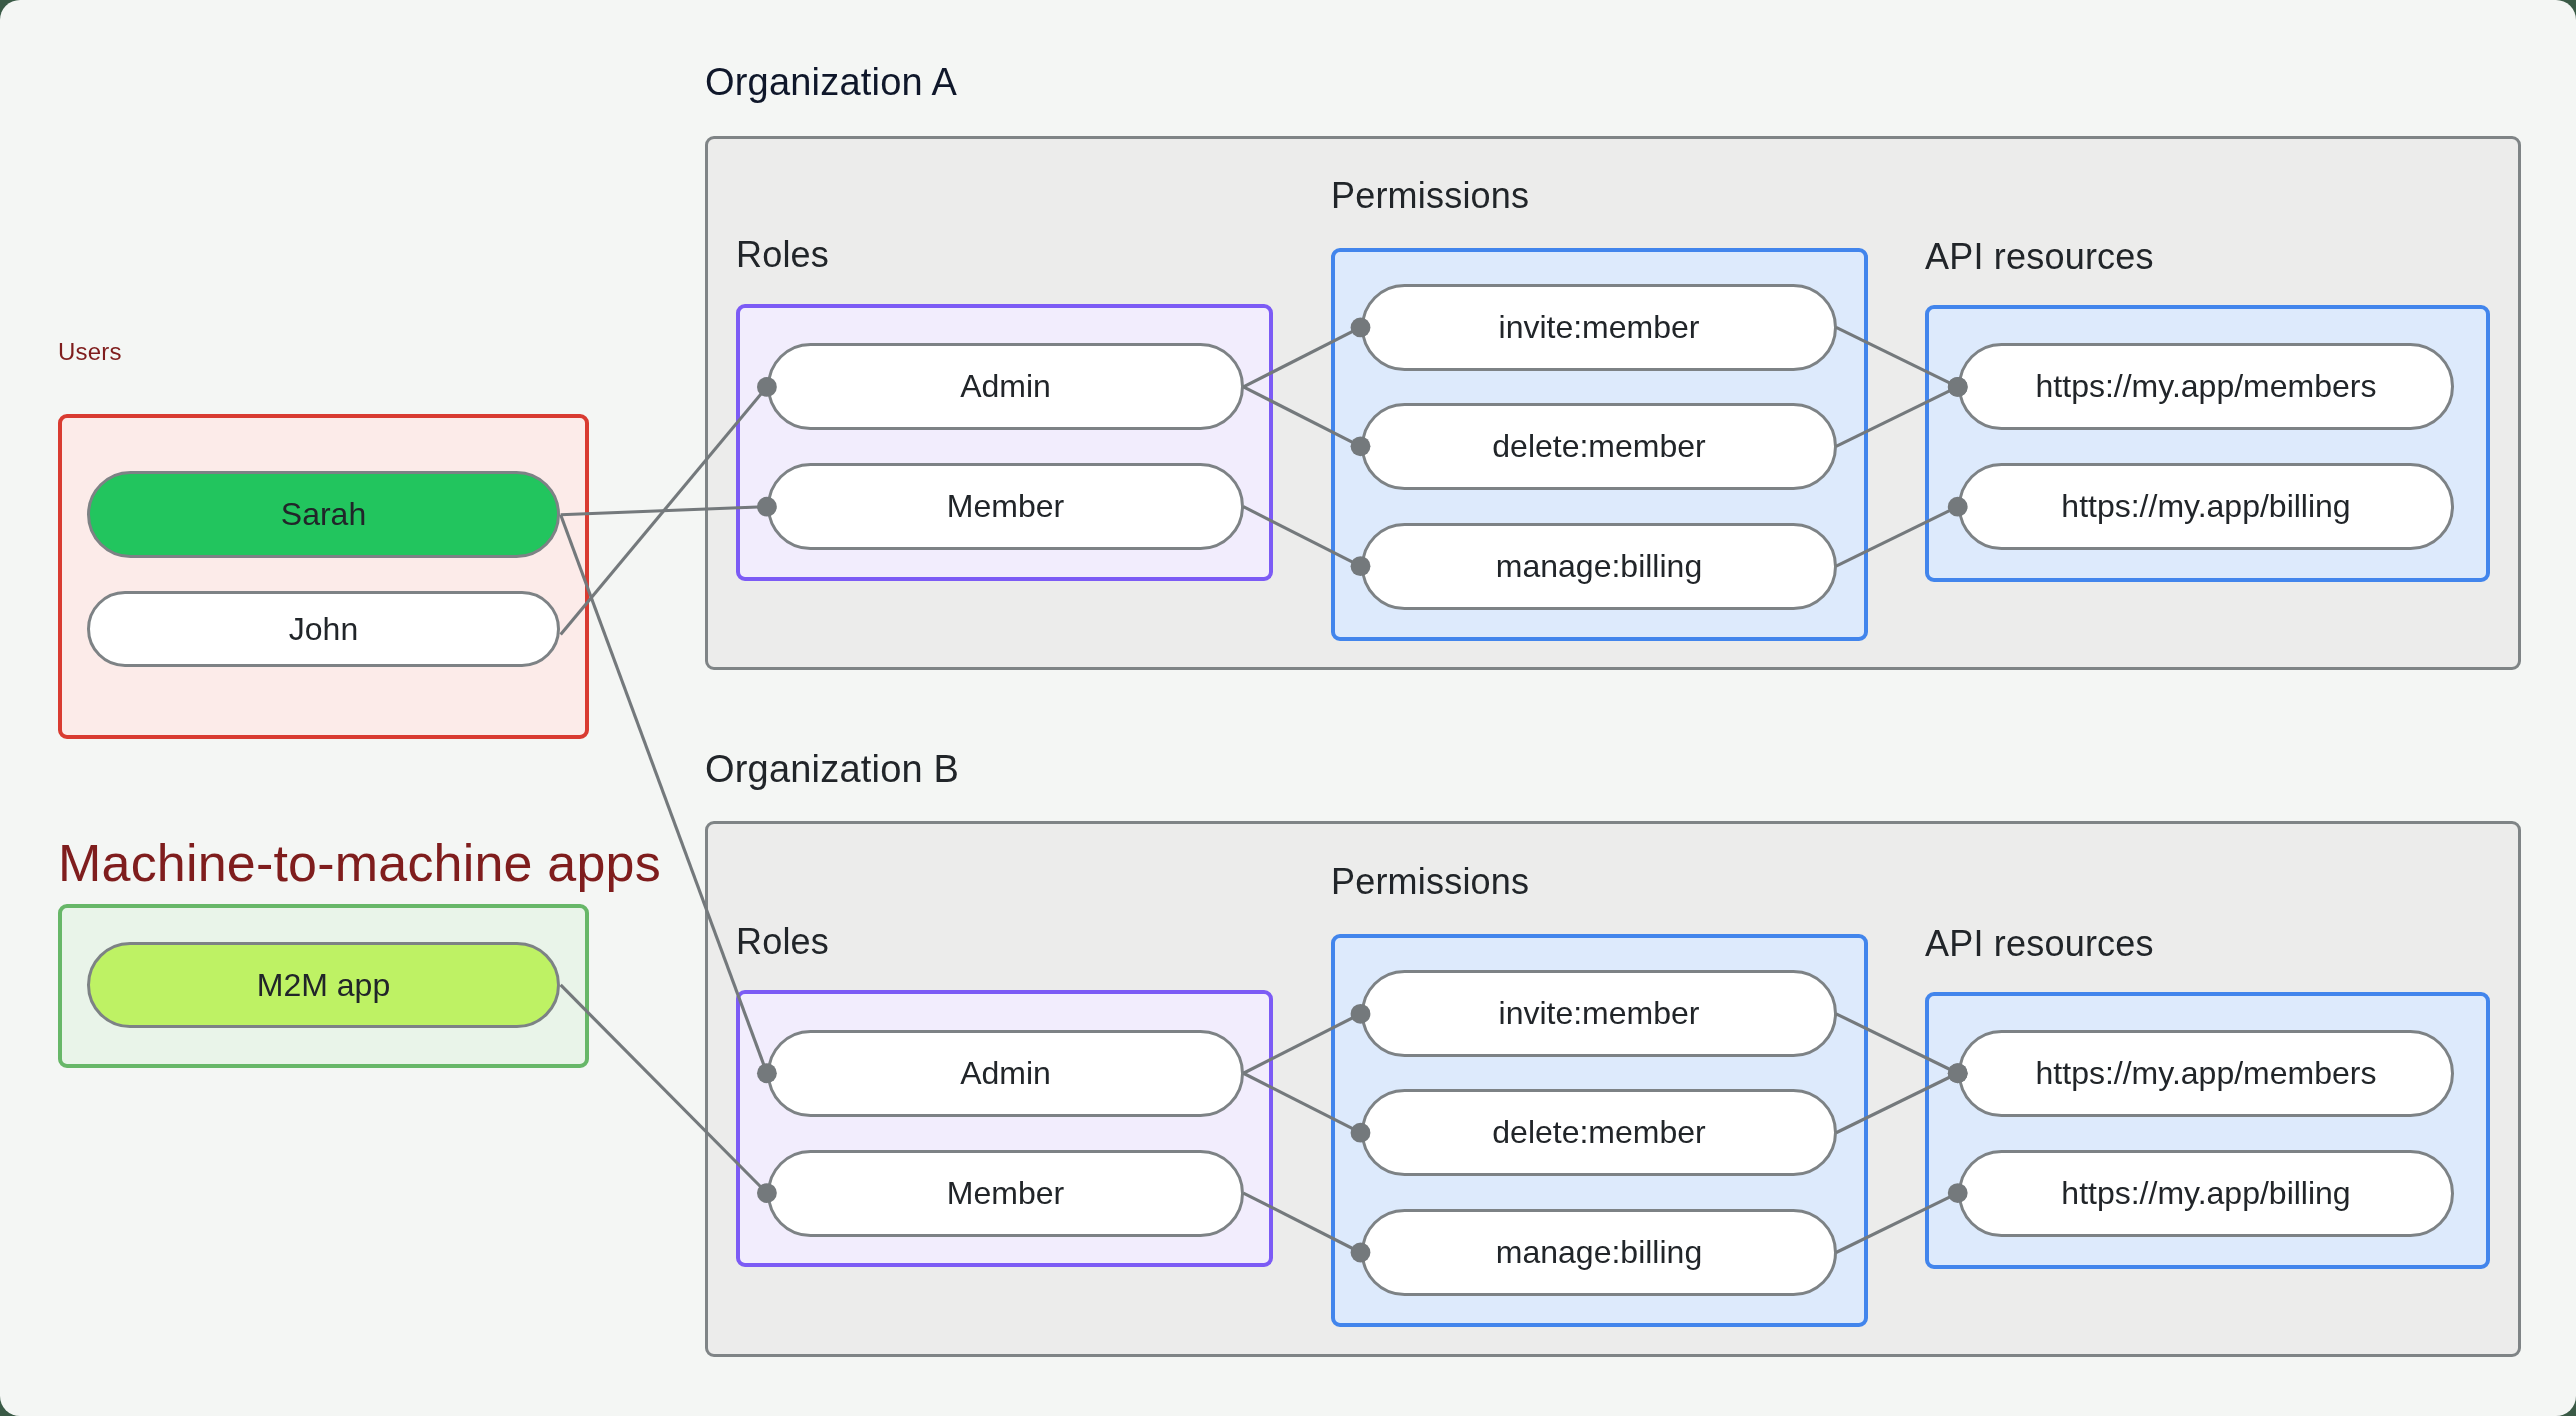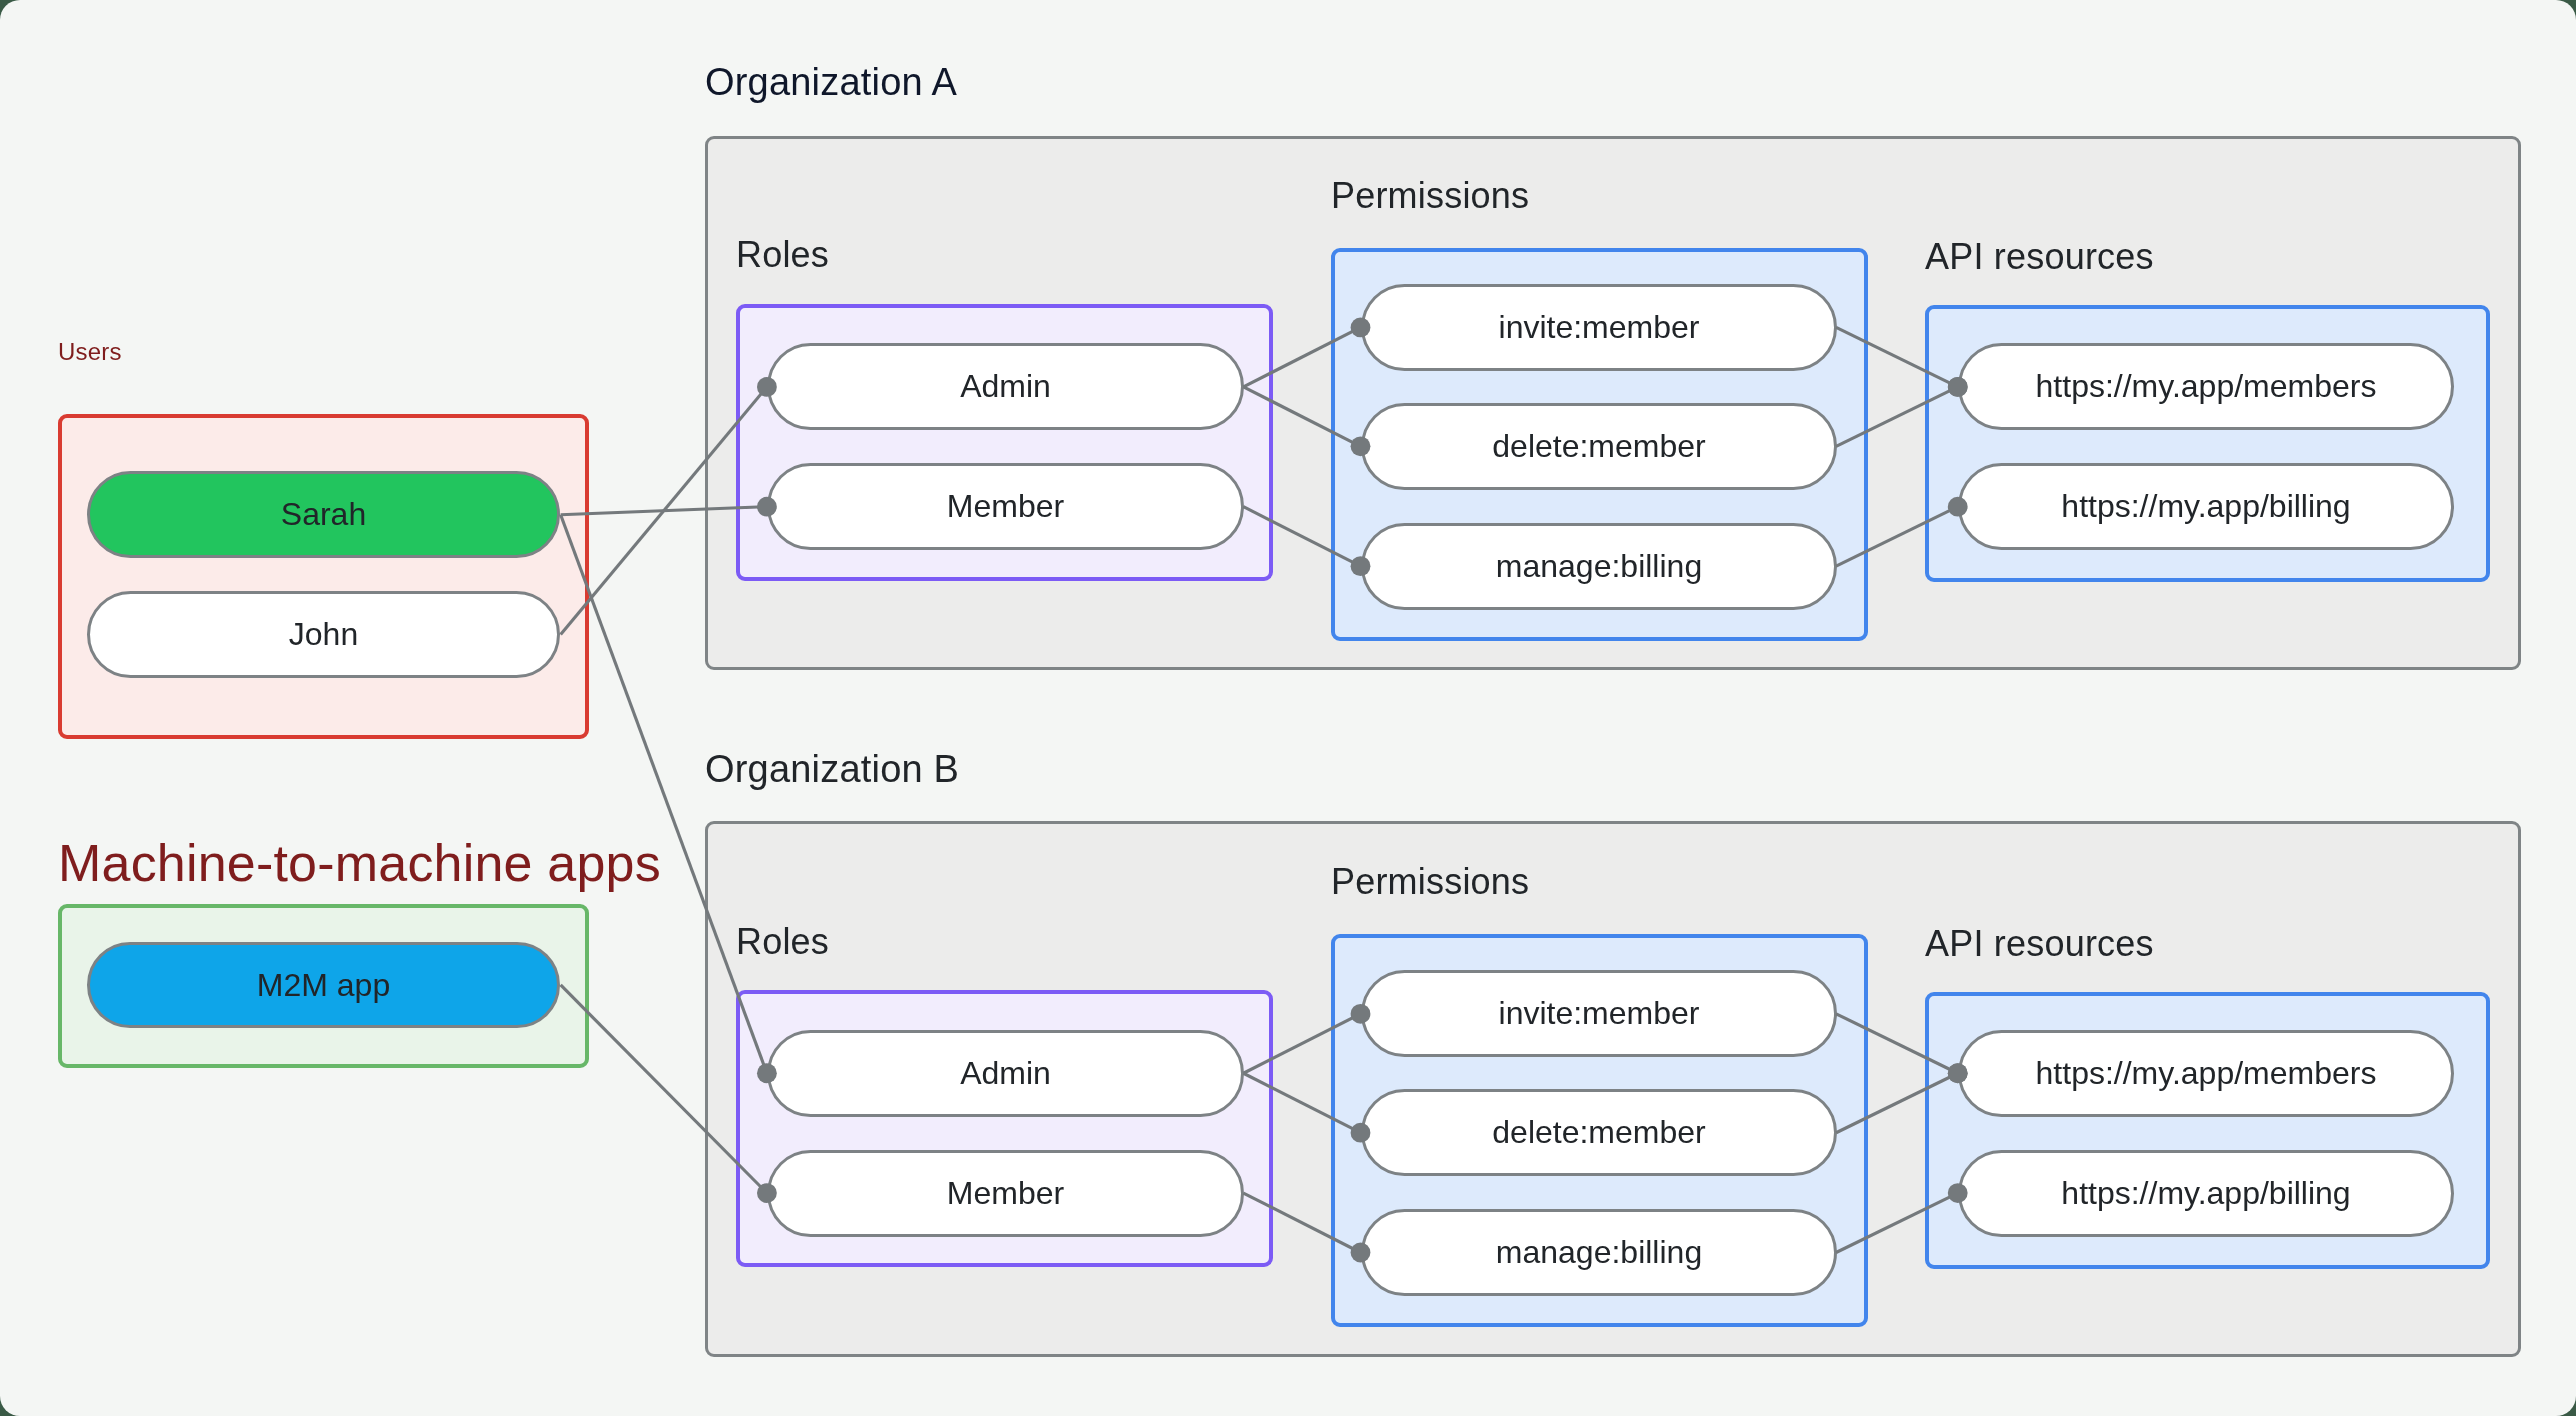--- a/index.html
+++ b/index.html
@@ -49,22 +49,22 @@
     <div class="dlabel" style="left: 58px; top: 834px; font-size: 52px; color: #7f1d1d;">Machine-to-machine apps</div>
     <div class="dlabel" style="left: 705px; top: 61px; font-size: 38px; color: #0f172a;">Organization A</div>
     <div class="dlabel" style="left: 736px; top: 234px; font-size: 36px; color: rgb(33, 37, 41);">Roles</div>
     <div class="dlabel" style="left: 1331px; top: 175px; font-size: 36px; color: rgb(33, 37, 41);">Permissions</div>
     <div class="dlabel" style="left: 1925px; top: 236px; font-size: 36px; color: rgb(33, 37, 41);">API resources</div>
     <div class="dlabel" style="left: 705px; top: 748px; font-size: 38px; color: rgb(33, 37, 41);">Organization B</div>
     <div class="dlabel" style="left: 736px; top: 921px; font-size: 36px; color: rgb(33, 37, 41);">Roles</div>
     <div class="dlabel" style="left: 1331px; top: 861px; font-size: 36px; color: rgb(33, 37, 41);">Permissions</div>
     <div class="dlabel" style="left: 1925px; top: 923px; font-size: 36px; color: rgb(33, 37, 41);">API resources</div>
     <div class="node" style="left: 87px; top: 471px; width: 473px; height: 87px; background: #22c55e; border-color: rgb(125, 130, 133); color: rgb(33, 37, 41);">Sarah</div>
-    <div class="node" style="left: 87px; top: 591px; width: 473px; height: 87px; background: rgb(255, 255, 255); border-color: rgb(125, 130, 133); color: rgb(33, 37, 41);">John</div>
-    <div class="node" style="left: 87px; top: 942px; width: 473px; height: 86px; background: #0ea5e9; border-color: rgb(125, 130, 133); color: rgb(33, 37, 41);">M2M app</div>
+    <div class="node" style="left: 87px; top: 591px; width: 473px; height: 76px; background: rgb(255, 255, 255); border-color: rgb(125, 130, 133); color: rgb(33, 37, 41);">John</div>
+    <div class="node" style="left: 87px; top: 942px; width: 473px; height: 86px; background: #bef264; border-color: rgb(125, 130, 133); color: rgb(33, 37, 41);">M2M app</div>
     <div class="node" style="left: 767px; top: 343px; width: 477px; height: 87px; background: rgb(255, 255, 255); border-color: rgb(125, 130, 133); color: rgb(33, 37, 41);">Admin</div>
     <div class="node" style="left: 767px; top: 463px; width: 477px; height: 87px; background: rgb(255, 255, 255); border-color: rgb(125, 130, 133); color: rgb(33, 37, 41);">Member</div>
     <div class="node" style="left: 1361px; top: 284px; width: 476px; height: 87px; background: rgb(255, 255, 255); border-color: rgb(125, 130, 133); color: rgb(33, 37, 41);">invite:member</div>
     <div class="node" style="left: 1361px; top: 403px; width: 476px; height: 87px; background: rgb(255, 255, 255); border-color: rgb(125, 130, 133); color: rgb(33, 37, 41);">delete:member</div>
     <div class="node" style="left: 1361px; top: 523px; width: 476px; height: 87px; background: rgb(255, 255, 255); border-color: rgb(125, 130, 133); color: rgb(33, 37, 41);">manage:billing</div>
     <div class="node" style="left: 1958px; top: 343px; width: 496px; height: 87px; background: rgb(255, 255, 255); border-color: rgb(125, 130, 133); color: rgb(33, 37, 41);">https://my.app/members</div>
     <div class="node" style="left: 1958px; top: 463px; width: 496px; height: 87px; background: rgb(255, 255, 255); border-color: rgb(125, 130, 133); color: rgb(33, 37, 41);">https://my.app/billing</div>
     <div class="node" style="left: 767px; top: 1030px; width: 477px; height: 87px; background: rgb(255, 255, 255); border-color: rgb(125, 130, 133); color: rgb(33, 37, 41);">Admin</div>
     <div class="node" style="left: 767px; top: 1150px; width: 477px; height: 87px; background: rgb(255, 255, 255); border-color: rgb(125, 130, 133); color: rgb(33, 37, 41);">Member</div>
     <div class="node" style="left: 1361px; top: 970px; width: 476px; height: 87px; background: rgb(255, 255, 255); border-color: rgb(125, 130, 133); color: rgb(33, 37, 41);">invite:member</div>

